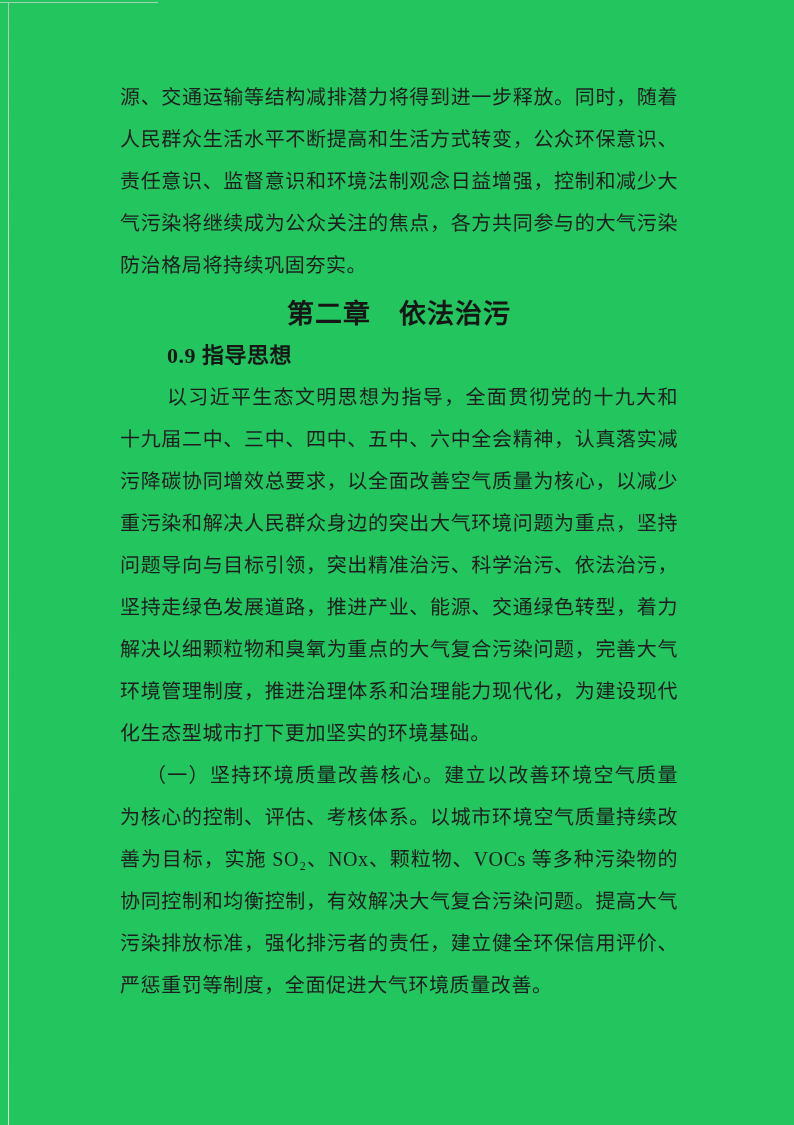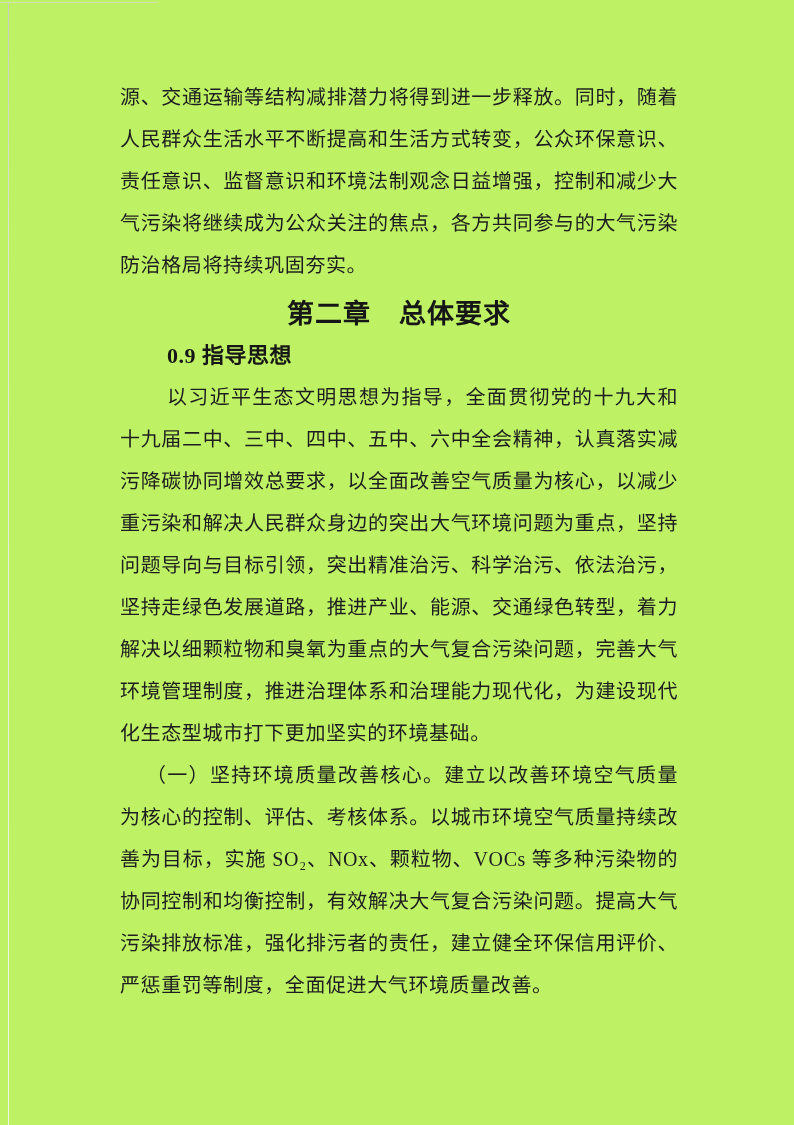--- a/index.html
+++ b/index.html
@@ -6,21 +6,21 @@
     margin: 0;
     padding: 0;
     width: 794px;
     height: 1125px;
     background: #ffffff;
   }
   .page {
     position: relative;
     width: 794px;
     height: 1125px;
-    background: #bef264;
+    background: #22c55e;
     overflow: hidden;
     color: #1d1d1f;
     font-family: "Liberation Serif", "DejaVu Serif", serif;
   }
   
   .edge-left {
     position: absolute;
     left: 8px;
     top: 3px;
     bottom: 0;
@@ -83,21 +83,21 @@
 
 <div class="page">
 
   <div class="edge-top"></div>
   <div class="edge-left"></div>
 
   <div class="content">
 
     <p class="body-text">源、交通运输等结构减排潜力将得到进一步释放。同时，随着人民群众生活水平不断提高和生活方式转变，公众环保意识、责任意识、监督意识和环境法制观念日益增强，控制和减少大气污染将继续成为公众关注的焦点，各方共同参与的大气污染防治格局将持续巩固夯实。</p>
 
-    <h1 class="chapter-title">第二章　总体要求</h1>
+    <h1 class="chapter-title">第二章　依法治污</h1>
 
     <h2 class="section-heading">0.9 指导思想</h2>
 
     <p class="body-text indented">以习近平生态文明思想为指导，全面贯彻党的十九大和十九届二中、三中、四中、五中、六中全会精神，认真落实减污降碳协同增效总要求，以全面改善空气质量为核心，以减少重污染和解决人民群众身边的突出大气环境问题为重点，坚持问题导向与目标引领，突出精准治污、科学治污、依法治污，坚持走绿色发展道路，推进产业、能源、交通绿色转型，着力解决以细颗粒物和臭氧为重点的大气复合污染问题，完善大气环境管理制度，推进治理体系和治理能力现代化，为建设现代化生态型城市打下更加坚实的环境基础。</p>
 
 
     <p class="body-text indented-paren">（一）坚持环境质量改善核心。建立以改善环境空气质量为核心的控制、评估、考核体系。以城市环境空气质量持续改善为目标，实施 SO₂、NOx、颗粒物、VOCs 等多种污染物的协同控制和均衡控制，有效解决大气复合污染问题。提高大气污染排放标准，强化排污者的责任，建立健全环保信用评价、严惩重罚等制度，全面促进大气环境质量改善。</p>
 
   </div>
 </div>

